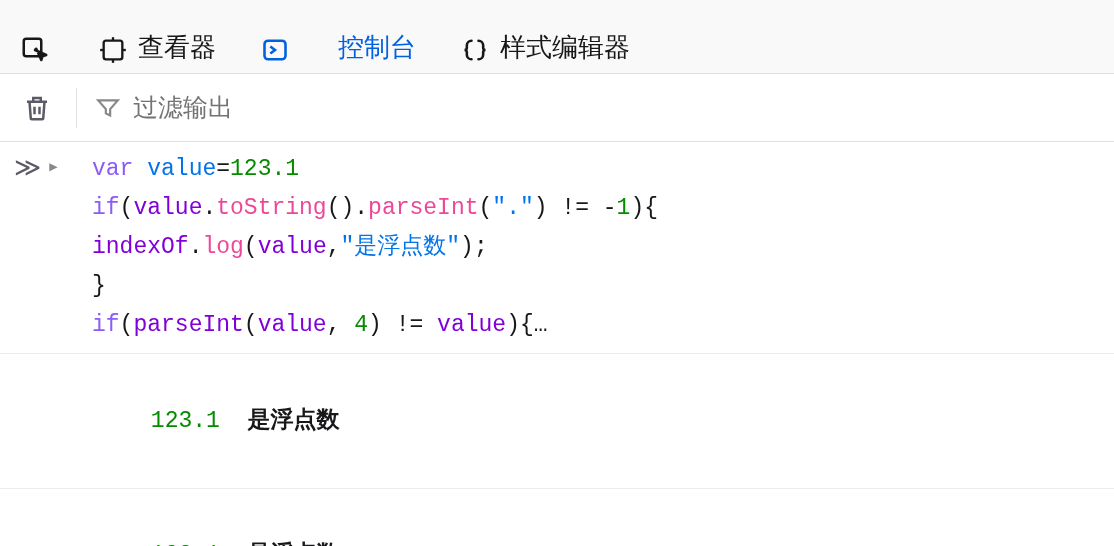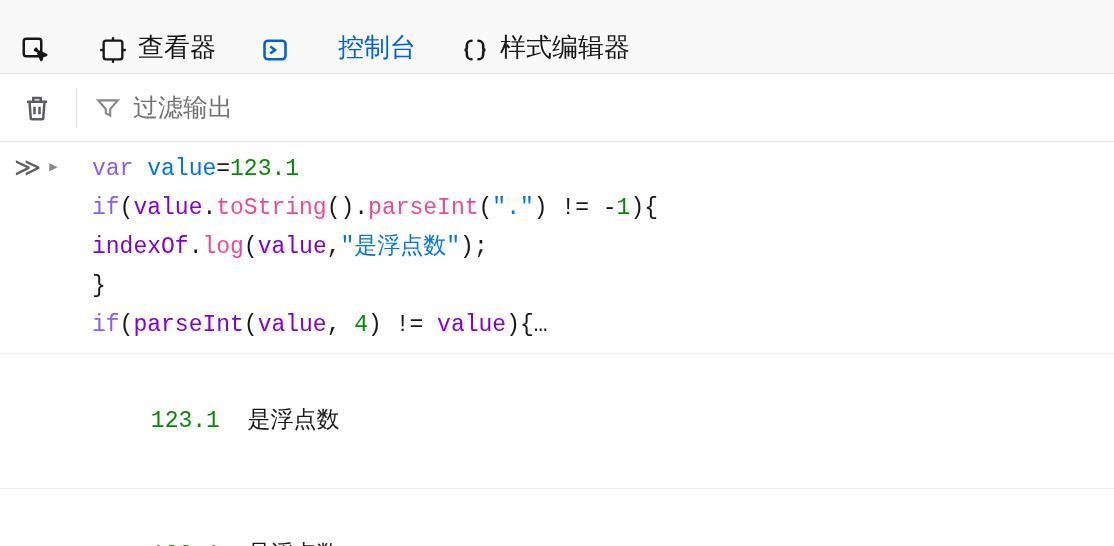--- a/index.html
+++ b/index.html
@@ -67,21 +67,21 @@
     .out-row .gutter { width:54px; }
     .indent { padding-left: 24px; }
     .tok-kw { color:#8b5cf6; }
     .tok-var { color:#8000d7; }
     .tok-def { color:#0074e8; }
     .tok-num { color:#058b00; }
     .tok-prop { color:#ec4899; }
     .tok-str { color:#0074e8; }
     .tok-pun { color:#18181a; }
     .out-index { color:#058b00; }
-    .out-text { color:#18181a; }
+    .out-text { color:#18181a;font-weight:bold; }
     svg { display:block; }
   </style>
 </head>
 <body>
 
 <div class="toolbar">
   <div class="toolbar-item first">
     <span class="icn">
       <svg width="32" height="32" viewBox="0 0 24 24" fill="none" stroke="#18181a" stroke-width="2" stroke-linecap="round" stroke-linejoin="round">
           <rect x="3" y="3" width="14" height="14" rx="2"></rect>

